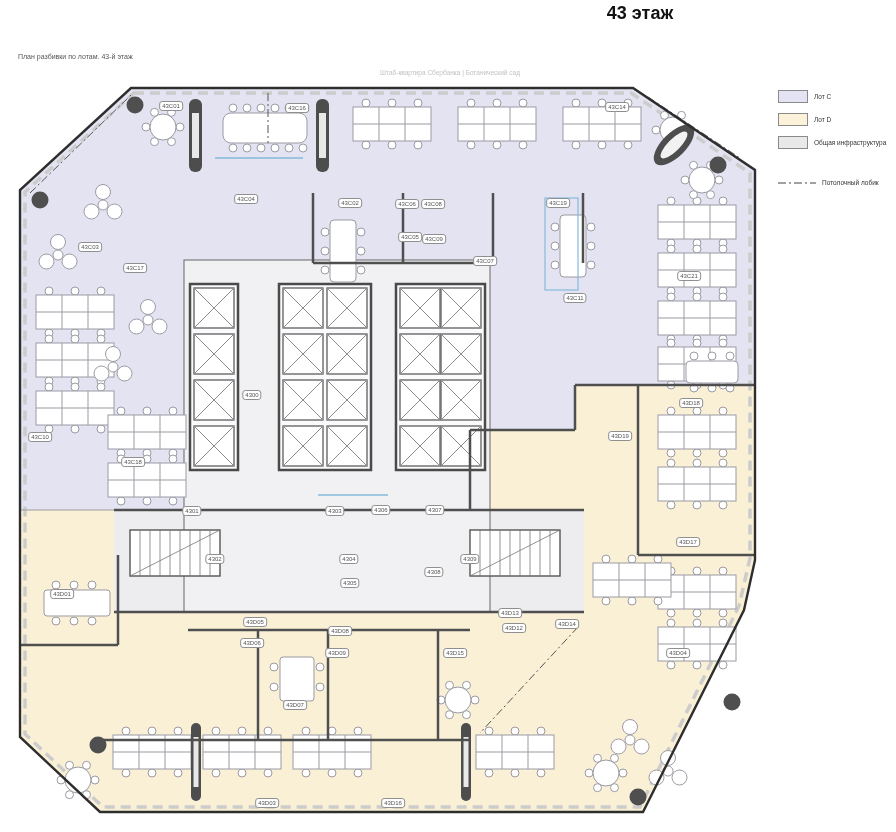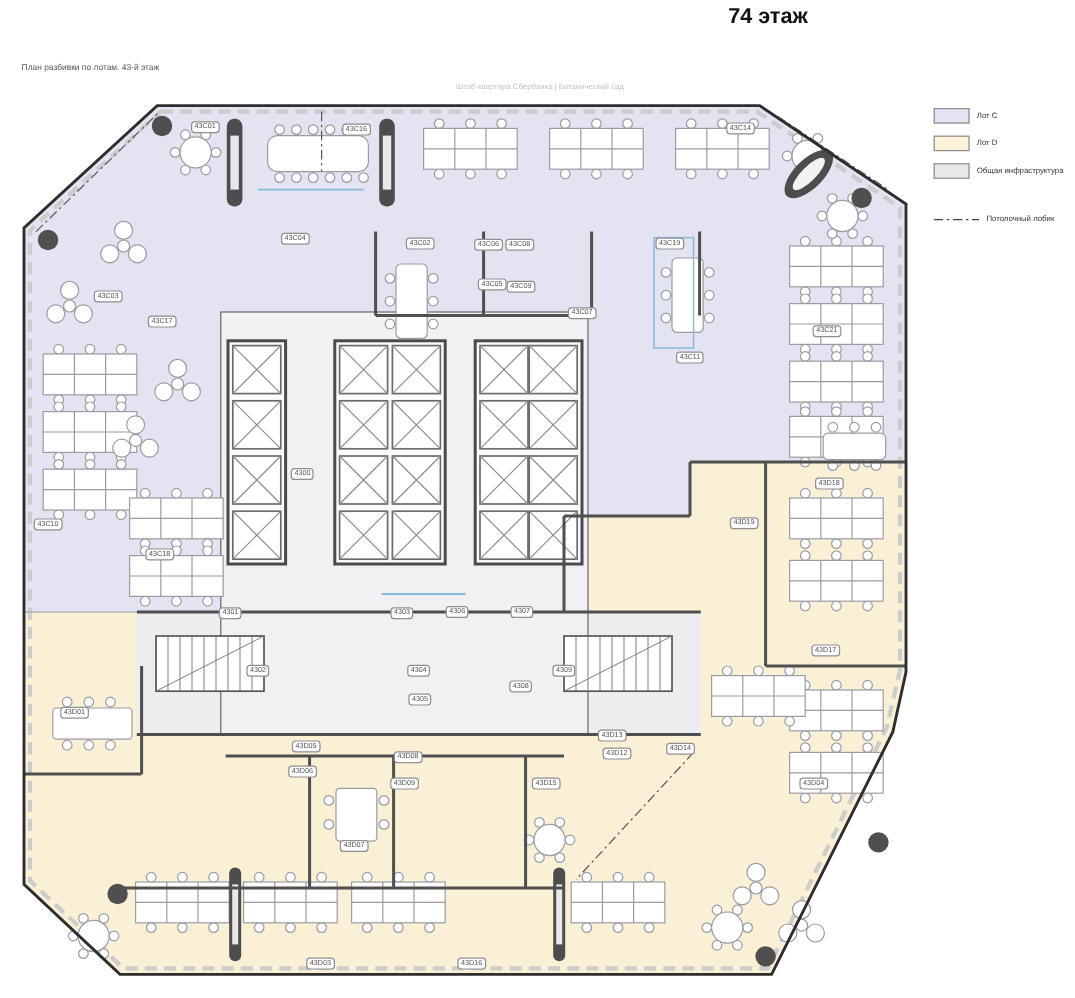--- a/index.html
+++ b/index.html
@@ -18,21 +18,21 @@
   .plan-wrap{position:absolute;left:18px;top:85px;width:740px;height:730px;}
   .plan-wrap svg{position:absolute;left:0;top:0;}
   #room-labels{position:absolute;left:0;top:0;width:740px;height:730px;}
   .rlabel{position:absolute;transform:translate(-50%,-50%);font-size:6px;line-height:8px;
        background:#fff;border:0.5px solid #8f8f8f;border-radius:3px;padding:0 2px;
        color:#555;white-space:nowrap;}
 </style>
 </head>
 <body>
 
-<div class="page-title">74 этаж</div>
+<div class="page-title">43 этаж</div>
 <div class="caption">План разбивки по лотам. 43-й этаж</div>
 <div class="watermark">Штаб-квартира Сбербанка | Ботанический сад</div>
 
 <div class="legend">
   <div class="legend-row">
     <div class="swatch" style="background: rgb(227, 227, 244);"></div>
     <span class="legend-label">Лот C</span>
   </div>
   <div class="legend-row">
     <div class="swatch" style="background: rgb(252, 242, 217);"></div>

